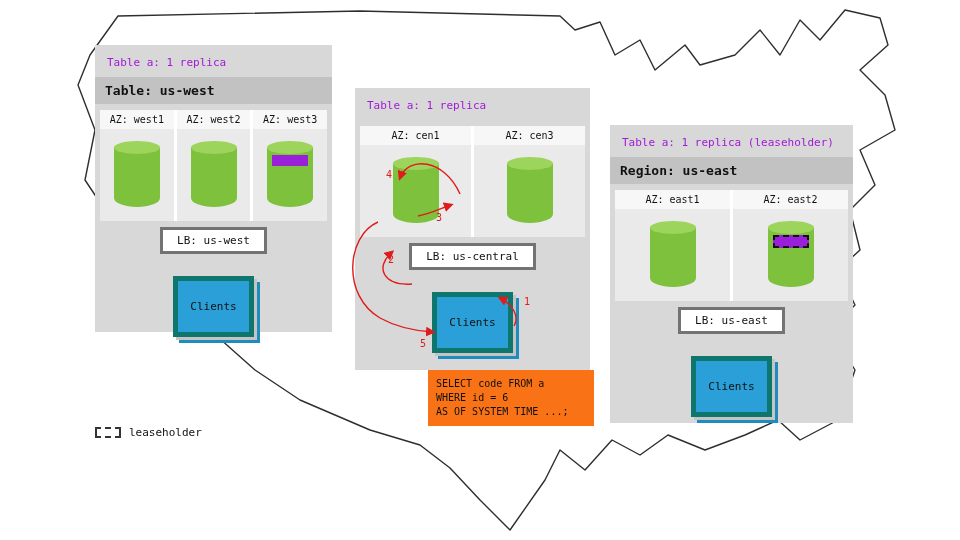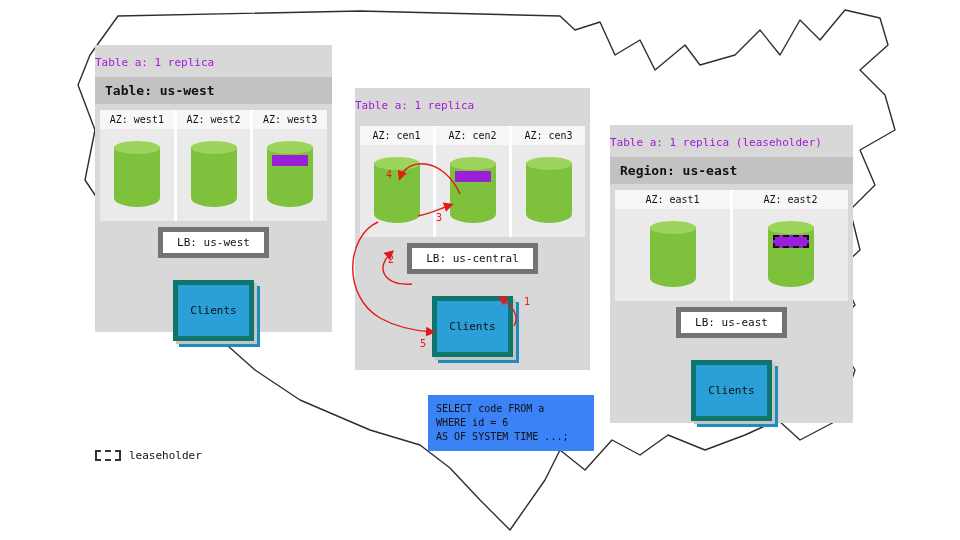--- a/index.html
+++ b/index.html
@@ -15,21 +15,21 @@
   .map-outline { fill:none; stroke:#2e2e2e; stroke-width:1.4; stroke-linejoin:round; }
 
   .panel {
     position:absolute;
     background:#d8d8d8;
     z-index:2;
   }
   .table-label {
     color:#a21ad6;
     font-size:11px;
-    padding:11px 12px 8px 0;
+    padding:11px 12px 8px 12px;
     white-space:nowrap;
   }
   .region-bar {
     background:#c2c2c2;
     font-size:13px;
     font-weight:bold;
     padding:6px 10px;
   }
   .az-row {
     display:flex;
@@ -68,52 +68,51 @@
     position:absolute; left:5px; top:14px; width:36px; height:11px;
     background:#9a1fd8;
     z-index:3;
   }
   .range-bar.leaseholder {
     border:2px dashed #111;
     height:13px;
   }
   .lb-box {
     background:#ffffff;
-    border:5px solid #737373;
+    border:3px solid #737373;
     font-size:11px;
     padding:4px 14px;
     margin:6px auto 0 auto;
     width:-moz-max-content;
     width:max-content;
   }
   .clients-btn {
     background:#2a9fd8;
     border:5px solid #0f766e;
     font-size:11px;
     padding:19px 12px;
     margin:22px auto 0 auto;
     width:-moz-max-content;
     width:max-content;
     box-shadow:3px 3px 0 #c4c4c4, 6px 6px 0 #1f8cc0;
     cursor:pointer;
   }
   .sql-block {
     position:absolute;
     left:428px; top:370px; width:166px;
-    background:#3b82f6;
+    background:#f97316;
     font-size:10px;
     line-height:14px;
     padding:7px 8px;
     z-index:2;
     white-space:nowrap;
-    margin-top:25px;
   }
   .legend {
     position:absolute;
-    left:95px; top:449px;
+    left:95px; top:426px;
     display:flex;
     align-items:center;
     gap:8px;
     z-index:2;
     font-size:11px;
   }
   .legend-swatch {
     display:inline-block;
     width:26px; height:11px;
     border:2px dashed #333;
@@ -178,28 +177,20 @@
 </div>
 
 <div class="panel" style="left:355px; top:88px; width:235px; height:282px;">
   <div class="table-label">Table a: 1 replica</div>
   <div class="az-row">
     <div class="az">
       <div class="az-label">AZ: cen1</div>
       <div class="cylinder">
         <div class="cyl-top"></div>
         <div class="cyl-body"></div>
-      </div>
-    </div>
-    <div class="az">
-      <div class="az-label">AZ: cen2</div>
-      <div class="cylinder">
-        <div class="cyl-top"></div>
-        <div class="cyl-body"></div>
-        <div class="range-bar"></div>
       </div>
     </div>
     <div class="az">
       <div class="az-label">AZ: cen3</div>
       <div class="cylinder">
         <div class="cyl-top"></div>
         <div class="cyl-body"></div>
       </div>
     </div>
   </div>

